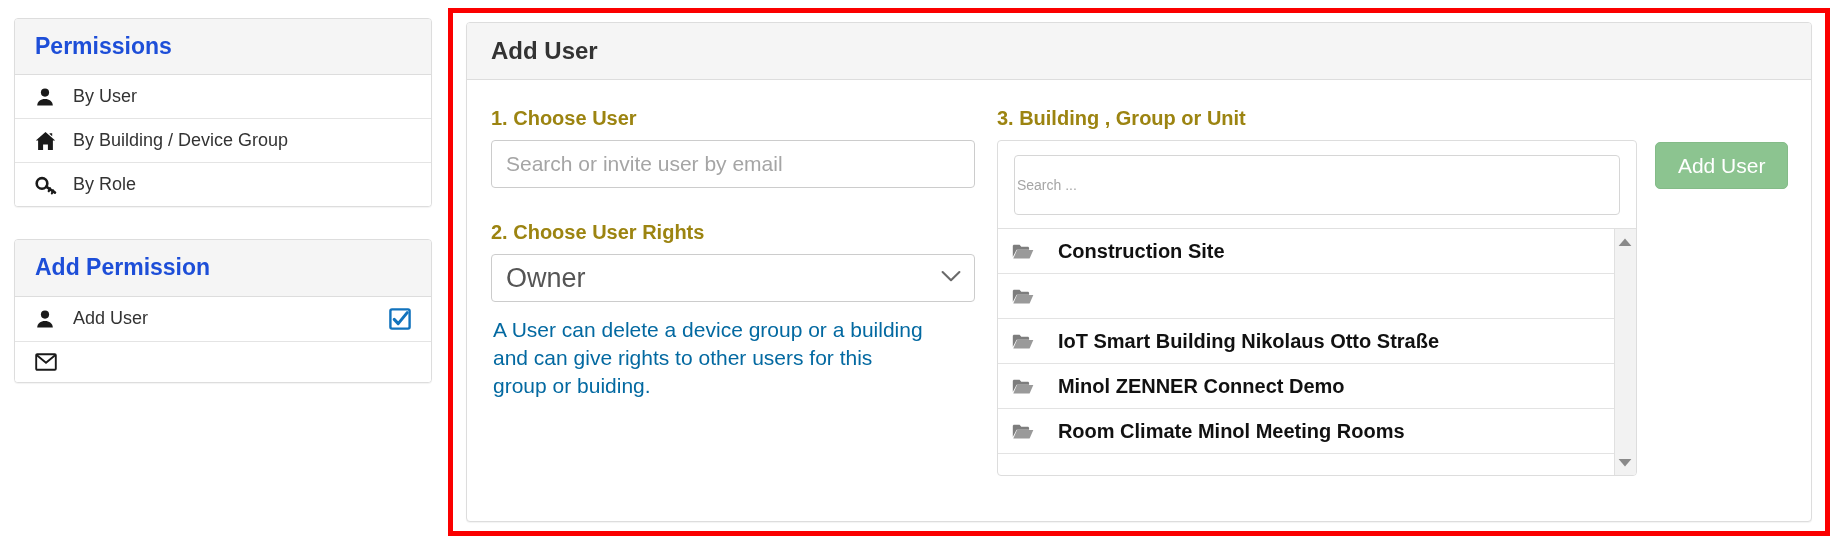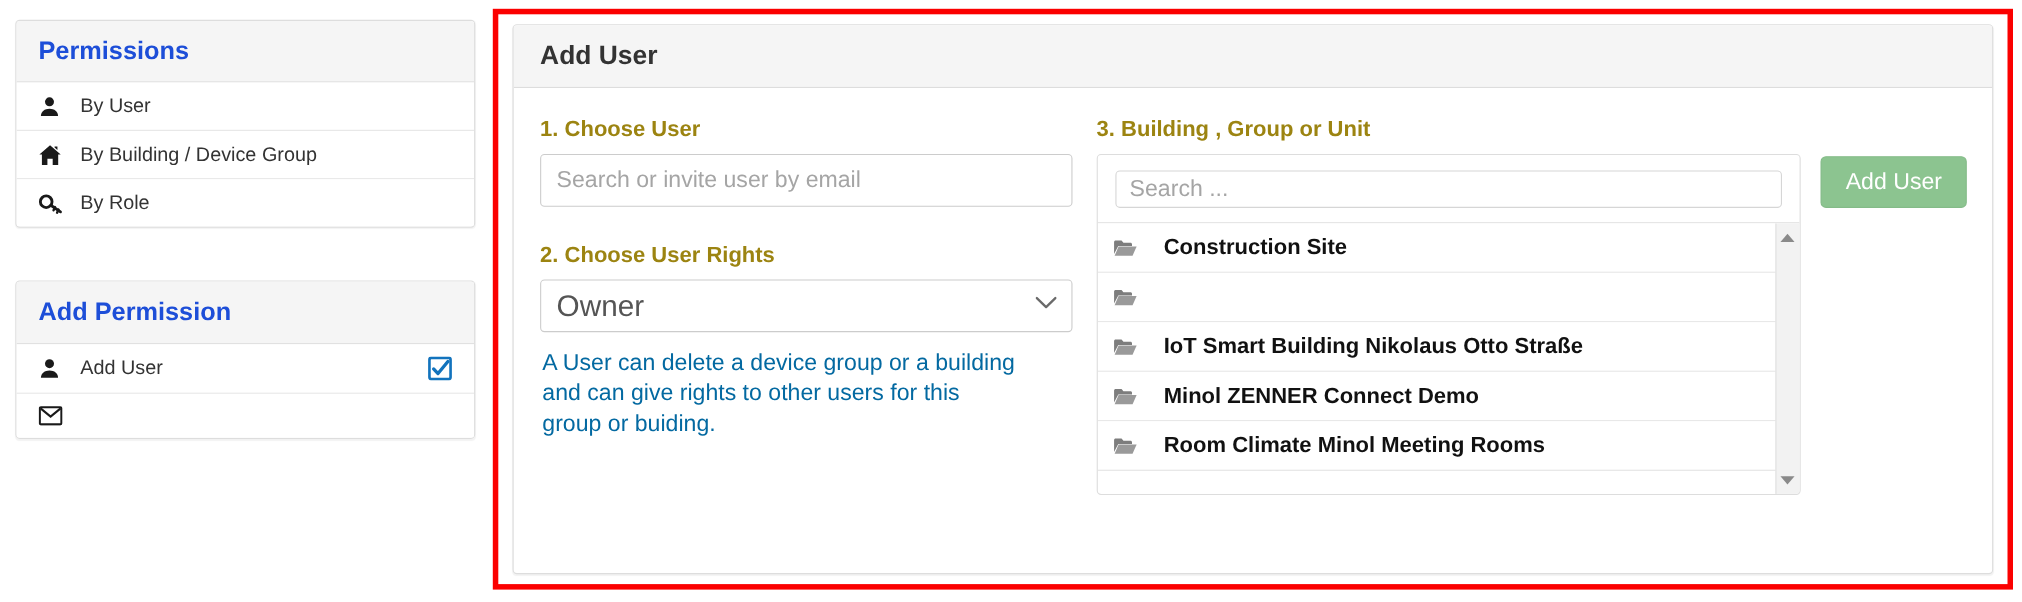--- a/index.html
+++ b/index.html
@@ -24,21 +24,21 @@
     top: 18px;
     width: 418px;
   }
   .panel {
     background: #ffffff;
     border: 1px solid #dddddd;
     border-radius: 4px;
     box-shadow: 0 1px 1px rgba(0,0,0,.05);
     overflow: hidden;
   }
-  .panel + .panel { margin-top: 48px; }
+  .panel + .panel { margin-top: 32px; }
   .panel-heading {
     background: #f5f5f5;
     border-bottom: 1px solid #dddddd;
     padding: 15px 20px;
   }
   .panel-title {
     font-size: 23px;
     font-weight: bold;
     color: #1d4ed8;
     line-height: 1.1;
@@ -185,23 +185,23 @@
     background: #ffffff;
     width: 640px;
     box-sizing: border-box;
     overflow: hidden;
   }
   .tree-search-wrap { padding: 14px 16px 13px 16px; }
   .tree-search {
     display: block;
     width: 100%;
     box-sizing: border-box;
-    height: 34px;
-    padding: 8px 12px;
-    font-size: 21px;
+    height: 60px;
+    padding: 8px 2px;
+    font-size: 14px;
     font-family: "Liberation Sans", sans-serif;
     color: #555555;
     background: #ffffff;
     border: 1px solid #d6d6d6;
     border-radius: 4px;
     outline: none;
   }
   .tree-search::placeholder { color: #a5a5a5; opacity: 1; }
 
   .tree-scroll {

